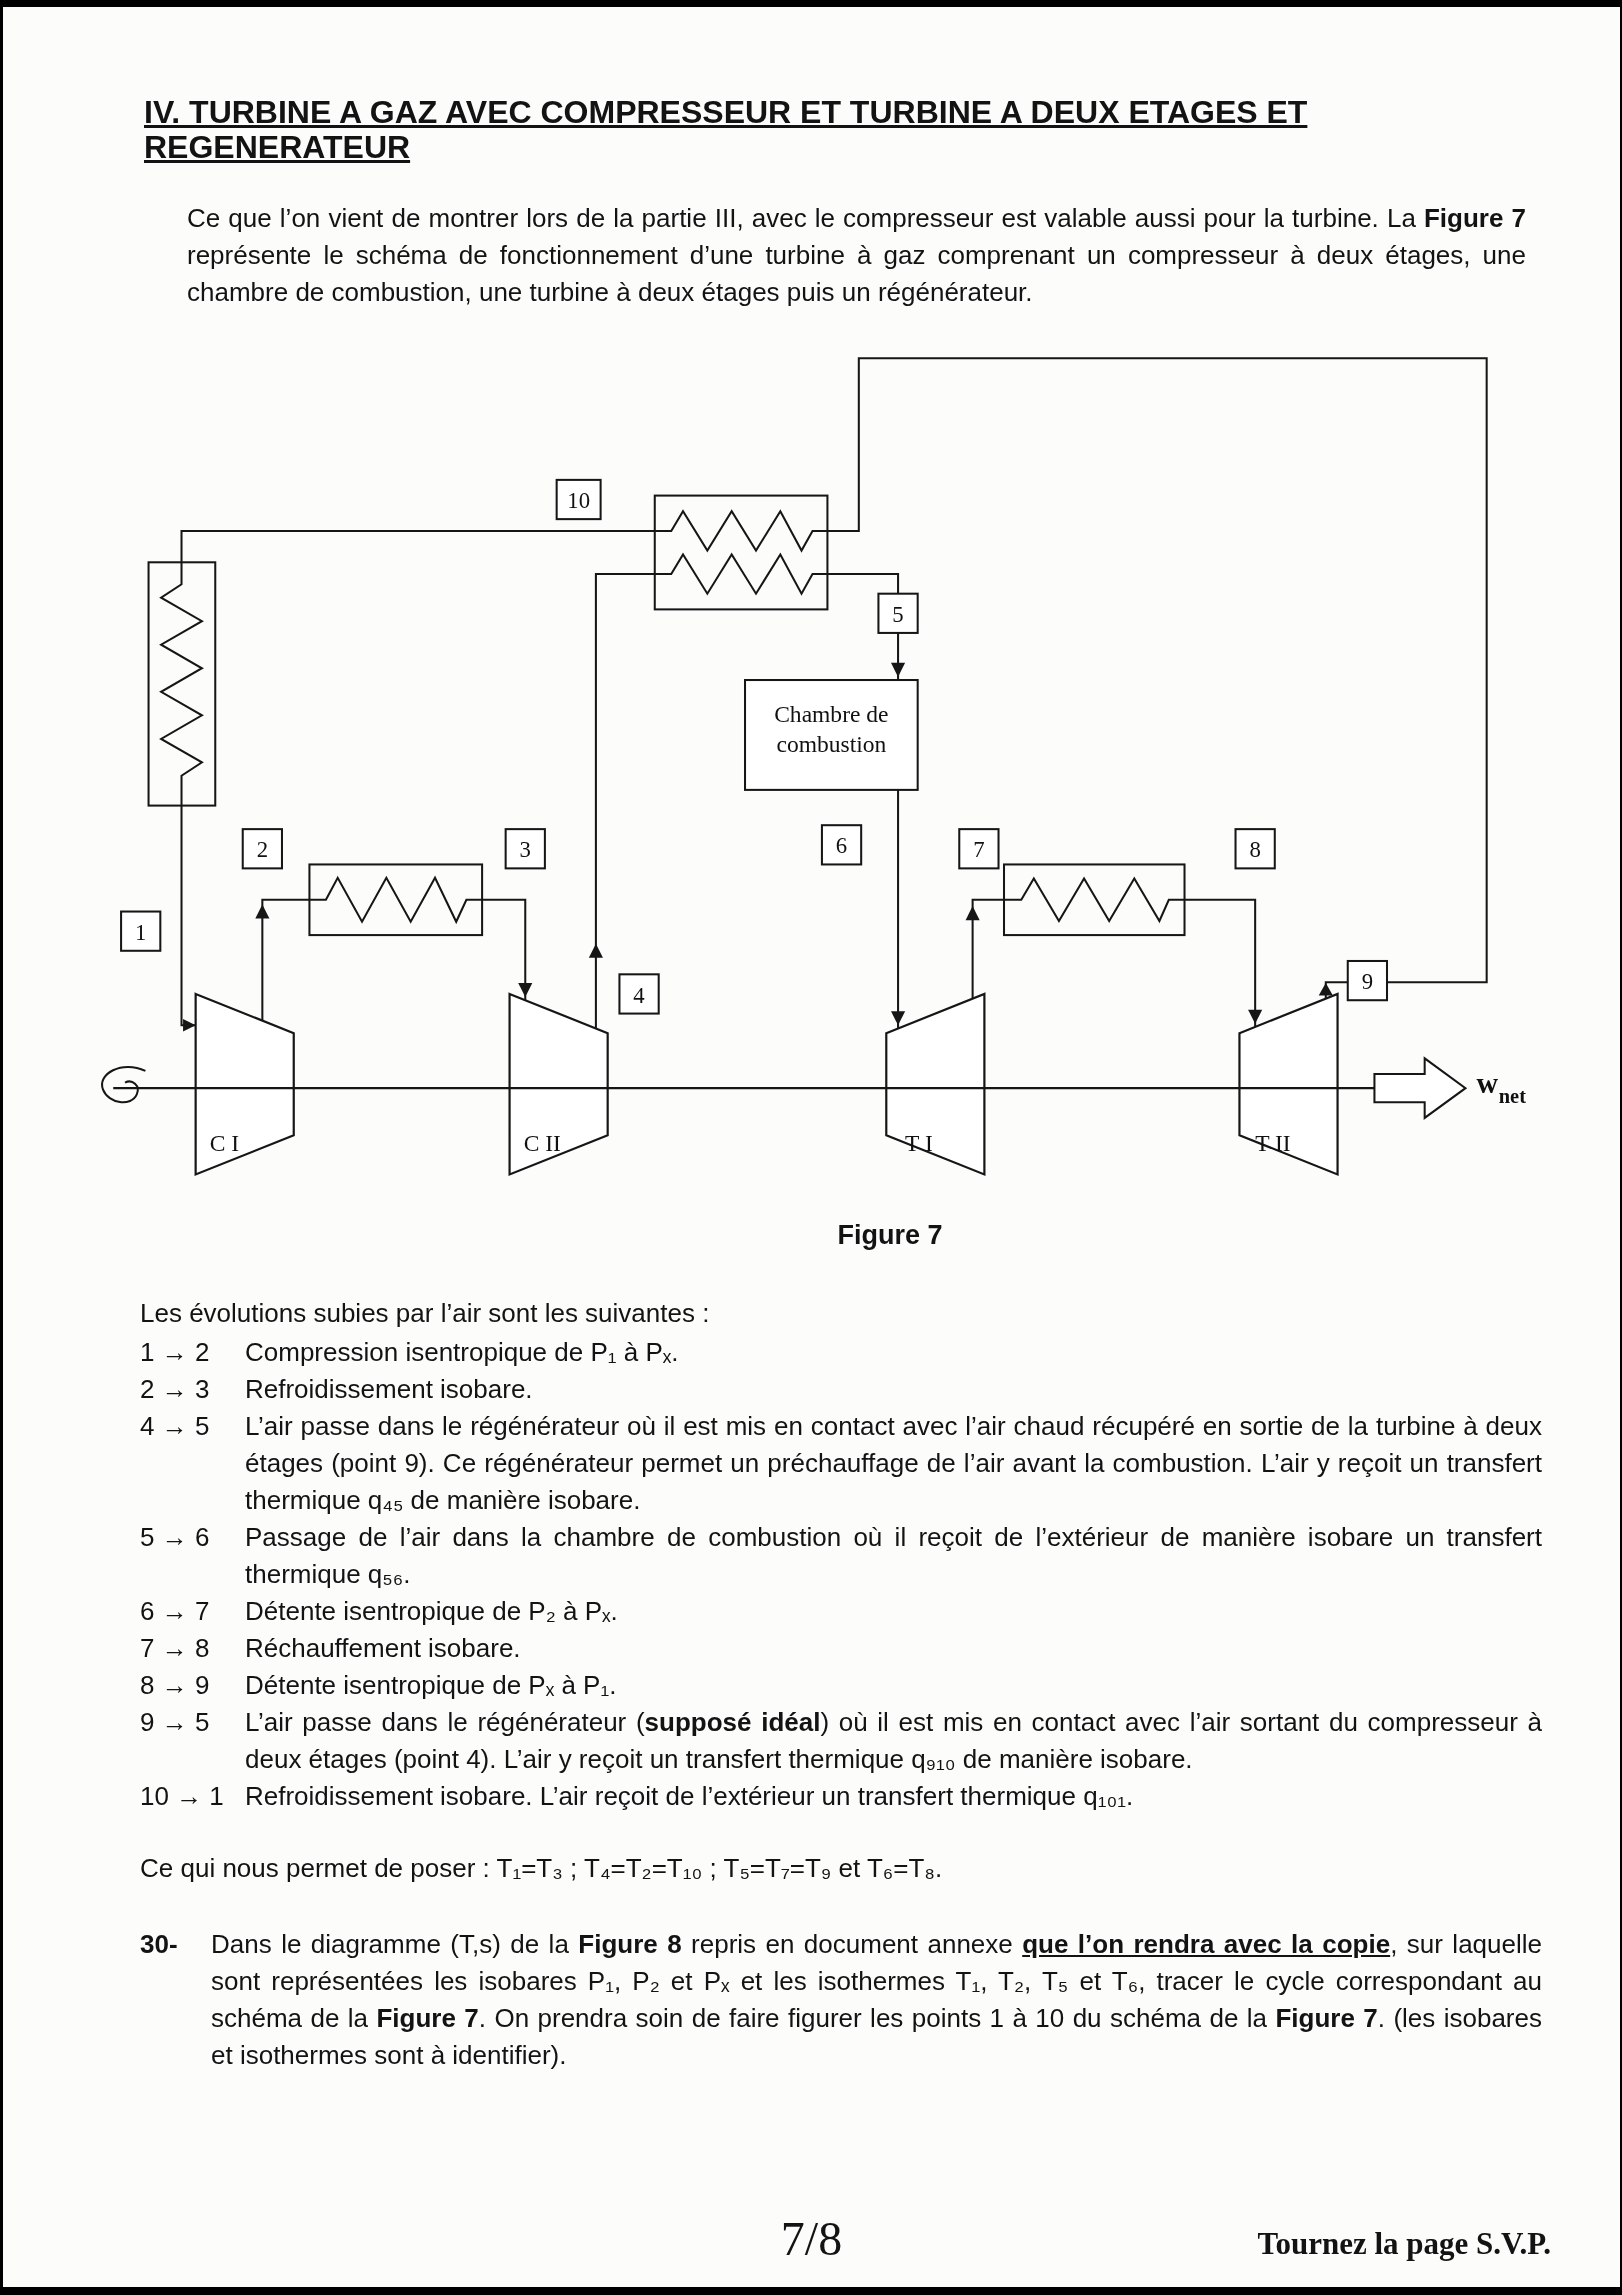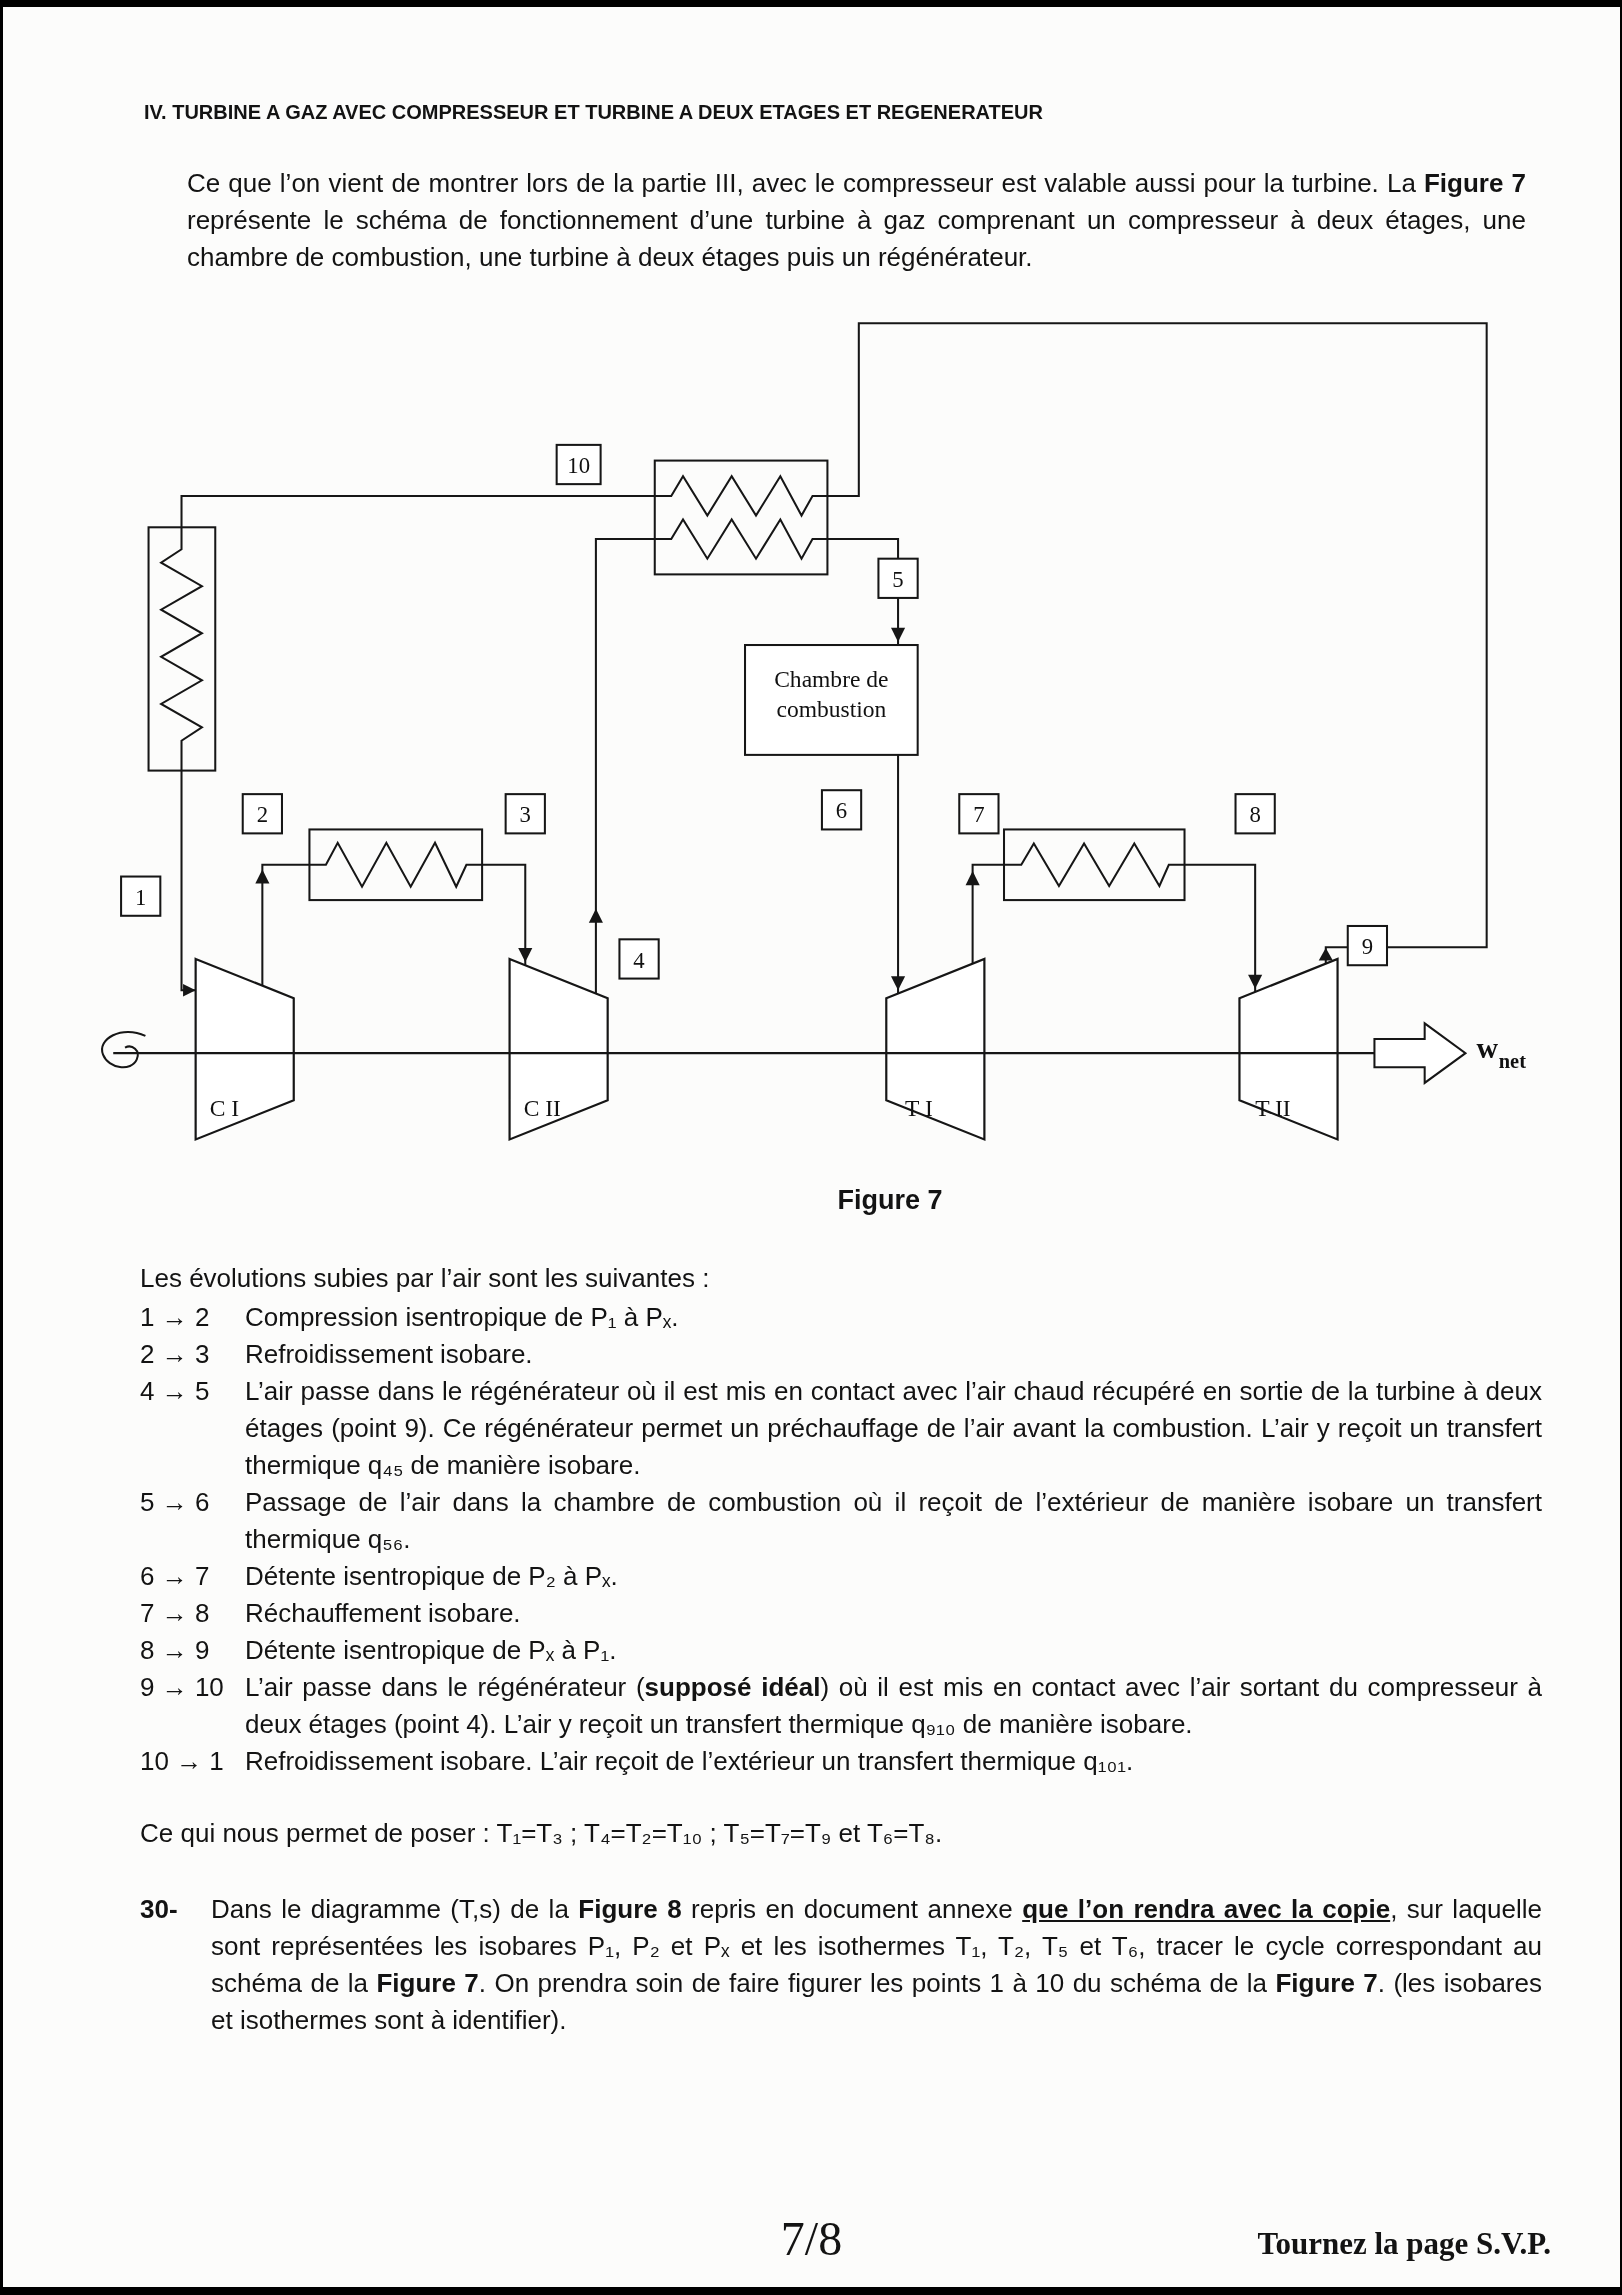--- a/index.html
+++ b/index.html
@@ -3,21 +3,21 @@
 <meta charset="utf-8">
 <style>
   html,body{margin:0;padding:0;background:#ffffff;}
   .page{
     width:1623px;height:2295px;box-sizing:border-box;position:relative;
     background:#fcfcfb;color:#131313;
     font-family:"Liberation Sans",sans-serif;font-size:26px;line-height:37px;
     border-style:solid;border-color:#000;border-width:7px 3.1px 8.6px 3.1px;
     padding:88px 47px 0 47px;overflow:hidden;
   }
-  .title{font-size:20px;font-weight:bold;margin:0 31px 0 94px;line-height:35px;}
+  .title{font-size:32px;font-weight:bold;margin:0 31px 0 94px;line-height:35px;text-decoration:underline;}
   .intro{margin:35px 47px 0 137px;text-align:justify;}
   .svg-wrap{margin:7.9px 0 0 19.6px;}
   .fig-caption{margin:9.4px 0 0 157px;text-align:center;font-weight:bold;font-size:27px;}
   .evo-heading{margin:41px 31px 0 90px;}
   .evo-list{margin:1.6px 31px 0 90px;}
   .evo-row{display:flex;}
   .evo-label{width:105px;flex:none;}
   .evo-text{flex:1;text-align:justify;}
   .para{margin:35px 31px 0 90px;text-align:justify;}
   .q30{display:flex;margin:39px 31px 0 90px;}
@@ -154,21 +154,21 @@
       </div>
       <div class="evo-row">
         <div class="evo-label">7 → 8</div>
         <div class="evo-text"><span>Réchauffement isobare.</span></div>
       </div>
       <div class="evo-row">
         <div class="evo-label">8 → 9</div>
         <div class="evo-text"><span>Détente isentropique de Pₓ à P₁.</span></div>
       </div>
       <div class="evo-row">
-        <div class="evo-label">9 → 10</div>
+        <div class="evo-label">9 → 5</div>
         <div class="evo-text"><span>L’air passe dans le régénérateur (</span><span style="font-weight: bold;">supposé idéal</span><span>) où il est mis en contact avec l’air sortant du compresseur à deux étages (point 4). L’air y reçoit un transfert thermique q₉₁₀ de manière isobare.</span></div>
       </div>
       <div class="evo-row">
         <div class="evo-label">10 → 1</div>
         <div class="evo-text"><span>Refroidissement isobare. L’air reçoit de l’extérieur un transfert thermique q₁₀₁.</span></div>
       </div>
     </div>
 
 
   <p class="para">Ce qui nous permet de poser : T₁=T₃ ; T₄=T₂=T₁₀ ; T₅=T₇=T₉ et T₆=T₈.</p>

